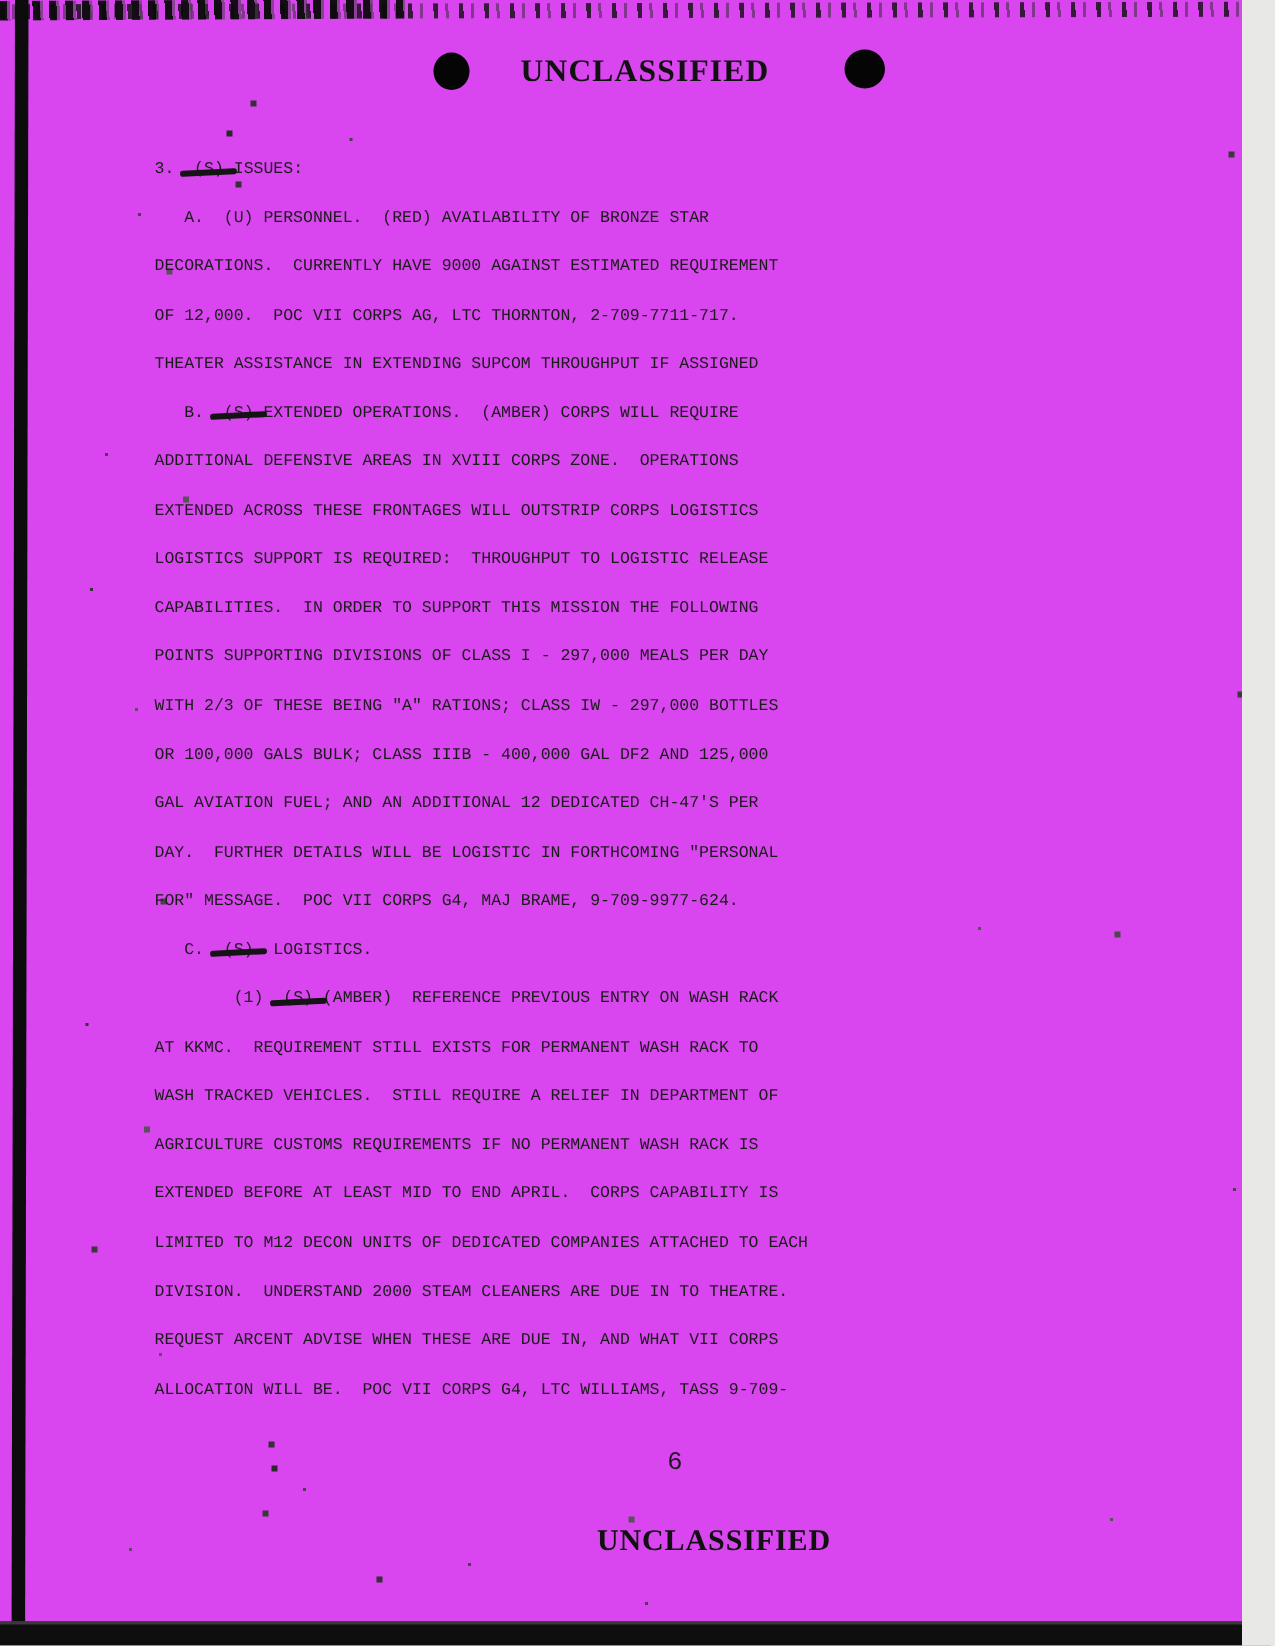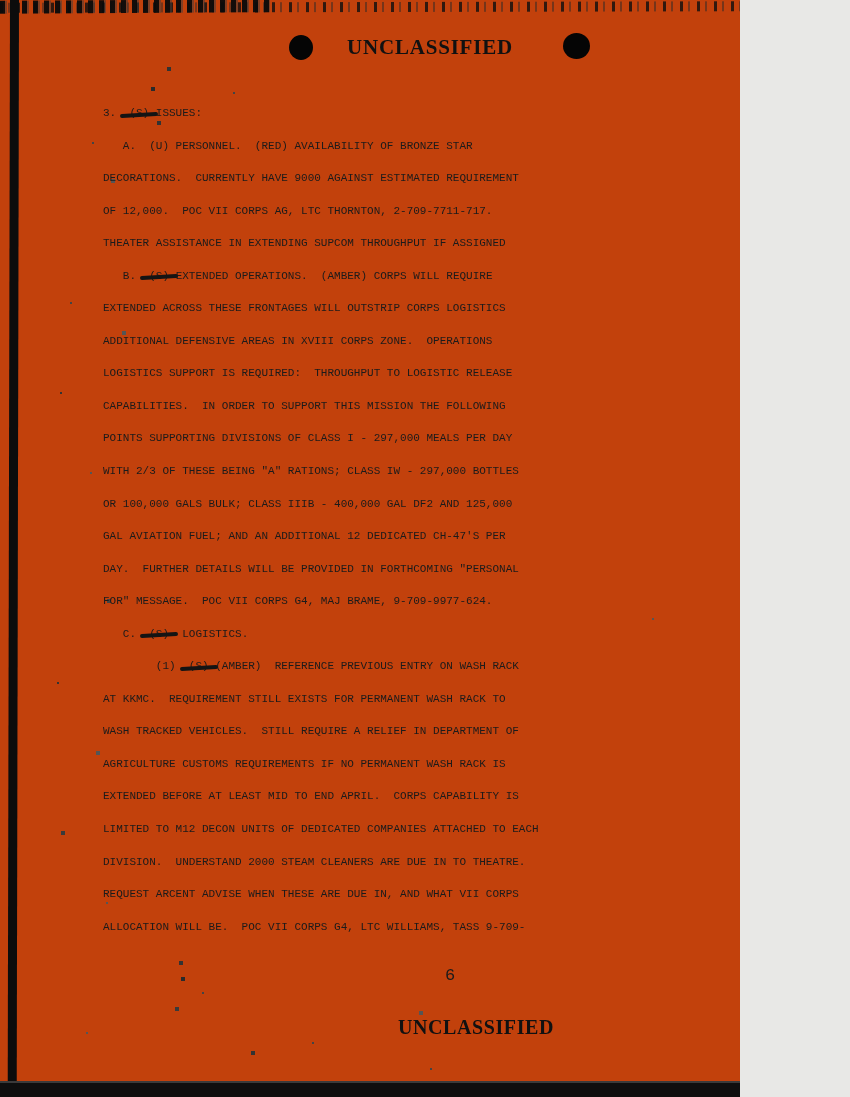--- a/index.html
+++ b/index.html
@@ -1,19 +1,19 @@
 <!DOCTYPE html>
 <html><head>
 <meta charset="utf-8">
 <style>
   html,body{margin:0;padding:0;background:#e8e8e6;}
   .page{
     position:relative;
-    width:740px;height:1097px;
-    background:#c2410c;
+    width:828px;height:1097px;
+    background:#d946ef;
     overflow:hidden;
     font-family:"Liberation Mono","DejaVu Sans Mono",monospace;
     color:#1b1b1b;
   }
   
   .edge-top{
     position:absolute;top:2px;left:0;width:100%;height:10px;
     background:
       repeating-linear-gradient(90deg, rgba(15,15,15,.9) 0 3px, transparent 3px 8px,
         rgba(40,40,40,.55) 8px 10px, transparent 10px 17px);
@@ -109,29 +109,29 @@
 
   <div class="header-title">UNCLASSIFIED</div>
 
   <div class="body-text">
       <div class="line"><span>3.  </span><span class="struck">(S)</span><span> ISSUES:</span></div>
       <div class="line"><span>   A.  (U) PERSONNEL.  (RED) AVAILABILITY OF BRONZE STAR</span></div>
       <div class="line"><span>DECORATIONS.  CURRENTLY HAVE 9000 AGAINST ESTIMATED REQUIREMENT</span></div>
       <div class="line"><span>OF 12,000.  POC VII CORPS AG, LTC THORNTON, 2-709-7711-717.</span></div>
       <div class="line"><span>THEATER ASSISTANCE IN EXTENDING SUPCOM THROUGHPUT IF ASSIGNED</span></div>
       <div class="line"><span>   B.  </span><span class="struck">(S)</span><span> EXTENDED OPERATIONS.  (AMBER) CORPS WILL REQUIRE</span></div>
+      <div class="line"><span>ADDITIONAL DEFENSIVE AREAS IN XVIII CORPS ZONE.  OPERATIONS</span></div>
       <div class="line"><span>EXTENDED ACROSS THESE FRONTAGES WILL OUTSTRIP CORPS LOGISTICS</span></div>
-      <div class="line"><span>ADDITIONAL DEFENSIVE AREAS IN XVIII CORPS ZONE.  OPERATIONS</span></div>
       <div class="line"><span>LOGISTICS SUPPORT IS REQUIRED:  THROUGHPUT TO LOGISTIC RELEASE</span></div>
       <div class="line"><span>CAPABILITIES.  IN ORDER TO SUPPORT THIS MISSION THE FOLLOWING</span></div>
       <div class="line"><span>POINTS SUPPORTING DIVISIONS OF CLASS I - 297,000 MEALS PER DAY</span></div>
       <div class="line"><span>WITH 2/3 OF THESE BEING "A" RATIONS; CLASS IW - 297,000 BOTTLES</span></div>
       <div class="line"><span>OR 100,000 GALS BULK; CLASS IIIB - 400,000 GAL DF2 AND 125,000</span></div>
       <div class="line"><span>GAL AVIATION FUEL; AND AN ADDITIONAL 12 DEDICATED CH-47'S PER</span></div>
-      <div class="line"><span>DAY.  FURTHER DETAILS WILL BE PROVIDED IN FORTHCOMING "PERSONAL</span></div>
+      <div class="line"><span>DAY.  FURTHER DETAILS WILL BE LOGISTIC IN FORTHCOMING "PERSONAL</span></div>
       <div class="line"><span>FOR" MESSAGE.  POC VII CORPS G4, MAJ BRAME, 9-709-9977-624.</span></div>
       <div class="line"><span>   C.  </span><span class="struck">(S)</span><span>  LOGISTICS.</span></div>
       <div class="line"><span>        (1)  </span><span class="struck">(S)</span><span> (AMBER)  REFERENCE PREVIOUS ENTRY ON WASH RACK</span></div>
       <div class="line"><span>AT KKMC.  REQUIREMENT STILL EXISTS FOR PERMANENT WASH RACK TO</span></div>
       <div class="line"><span>WASH TRACKED VEHICLES.  STILL REQUIRE A RELIEF IN DEPARTMENT OF</span></div>
       <div class="line"><span>AGRICULTURE CUSTOMS REQUIREMENTS IF NO PERMANENT WASH RACK IS</span></div>
       <div class="line"><span>EXTENDED BEFORE AT LEAST MID TO END APRIL.  CORPS CAPABILITY IS</span></div>
       <div class="line"><span>LIMITED TO M12 DECON UNITS OF DEDICATED COMPANIES ATTACHED TO EACH</span></div>
       <div class="line"><span>DIVISION.  UNDERSTAND 2000 STEAM CLEANERS ARE DUE IN TO THEATRE.</span></div>
       <div class="line"><span>REQUEST ARCENT ADVISE WHEN THESE ARE DUE IN, AND WHAT VII CORPS</span></div>

